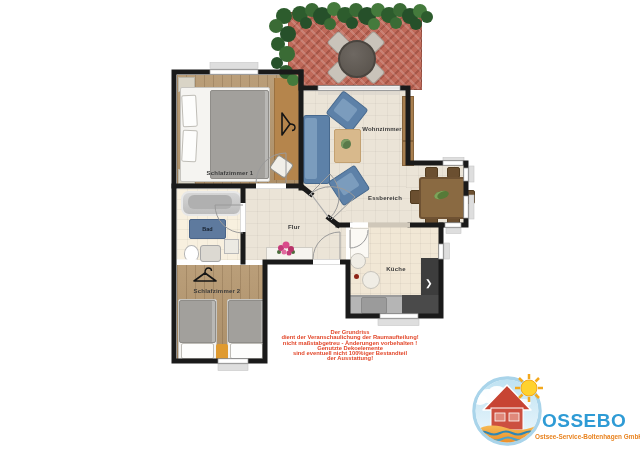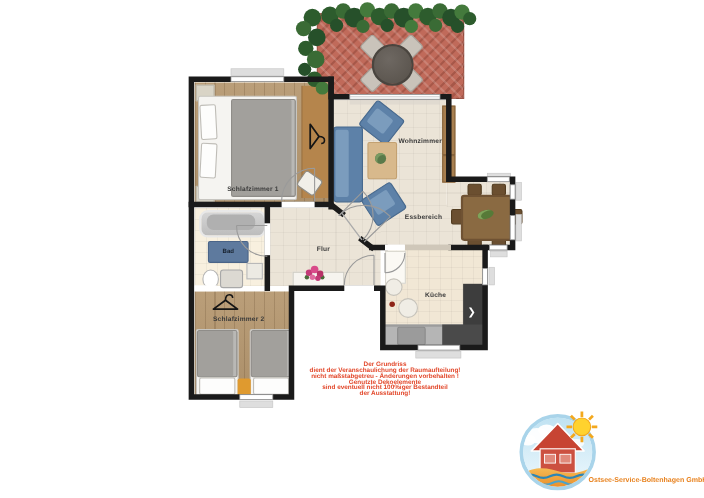--- a/index.html
+++ b/index.html
@@ -277,16 +277,17 @@
           <line x1="49" y1="18" x2="54" y2="18"></line>
             <line x1="72" y1="18" x2="77" y2="18"></line>
           <line x1="53" y1="8" x2="56.5" y2="11.5"></line>
             <line x1="69.5" y1="24.5" x2="73" y2="28"></line>
           <line x1="73" y1="8" x2="69.5" y2="11.5"></line>
             <line x1="56.5" y1="24.5" x2="53" y2="28"></line>
         </g>
         <circle cx="63" cy="18" r="8" fill="#ffd22e" stroke="#f3a81d" stroke-width="1"></circle>
       </g>
     </svg>
+    <div class="logo-name">OSSEBO</div>
     <div class="logo-sub">Ostsee-Service-Boltenhagen GmbH</div>
   </div>
 
 </div>
 
 </body></html>

